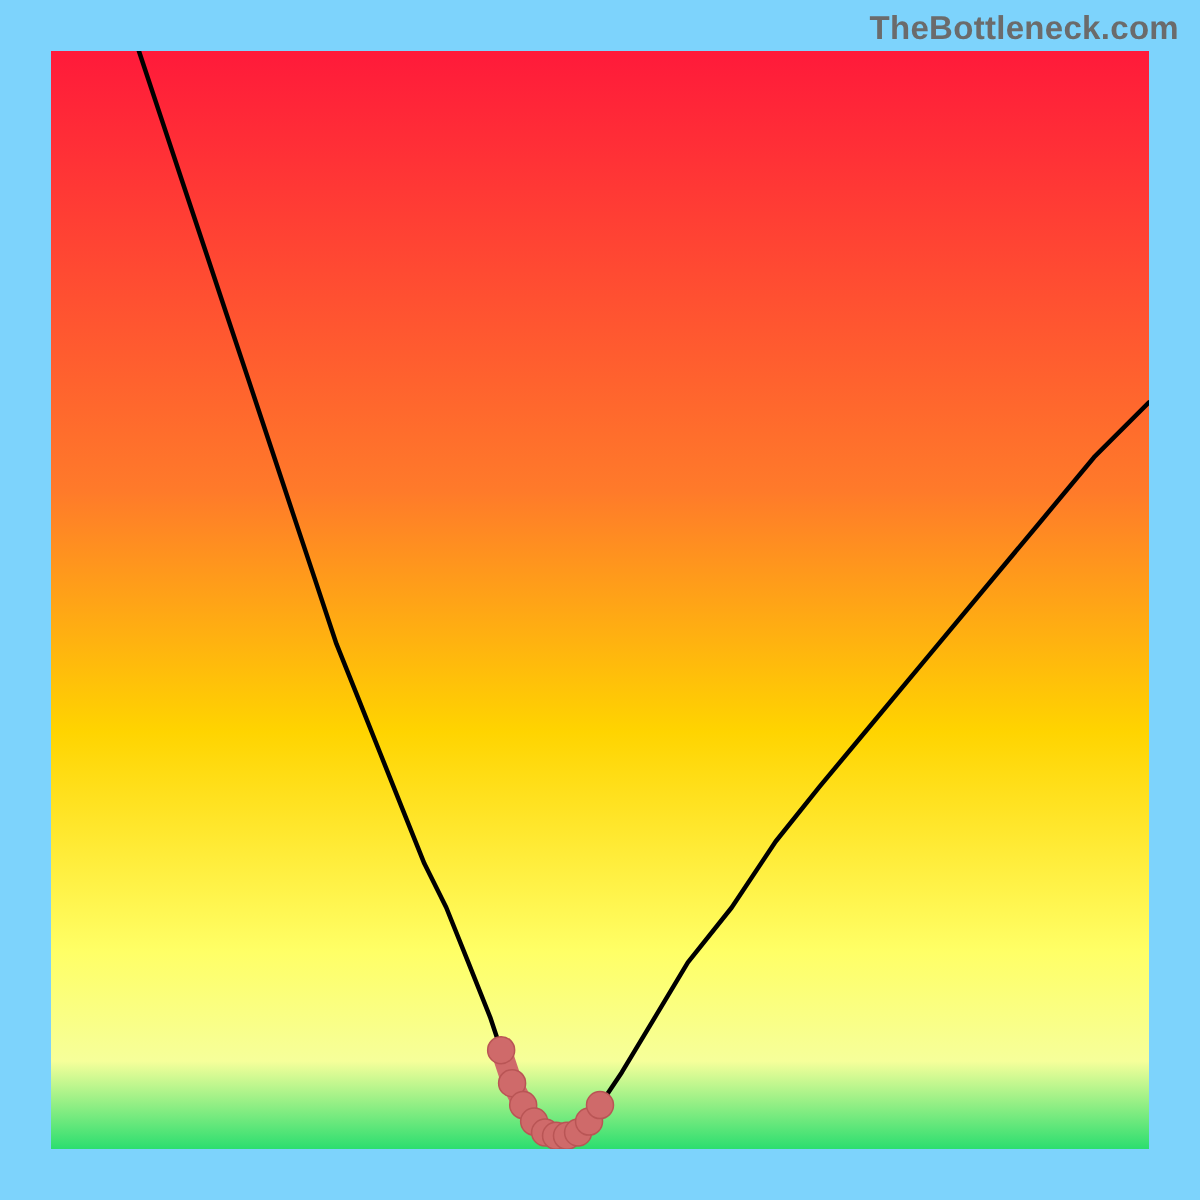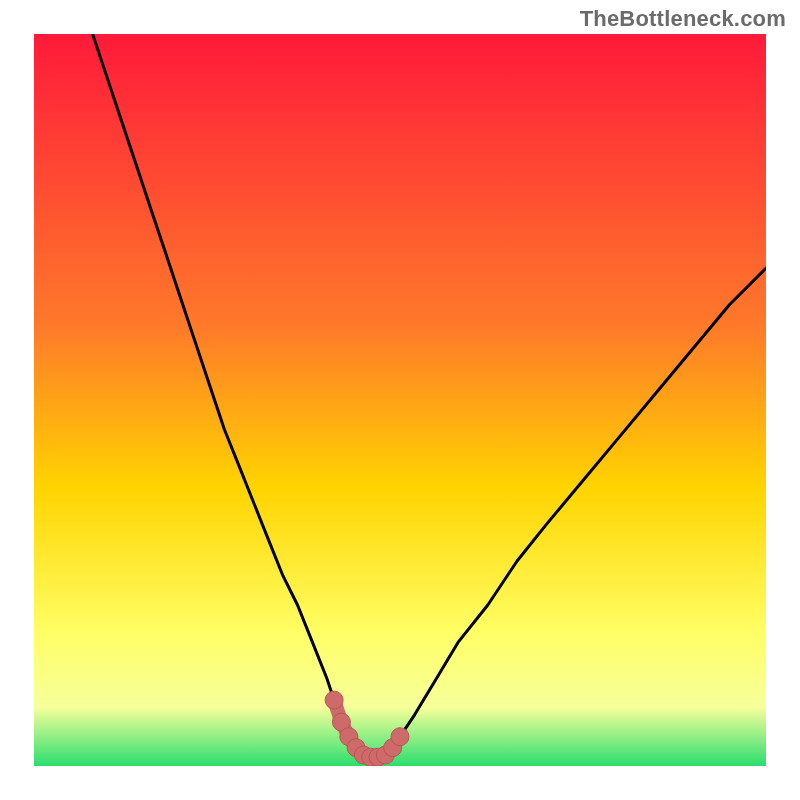--- a/index.html
+++ b/index.html
@@ -9,21 +9,21 @@
     height: 800px;
     background: #000;
     overflow: hidden;
   }
   .frame {
     position: absolute;
     left: 0;
     top: 0;
     width: 800px;
     height: 800px;
-    background: #ffffff;
+    background: #7dd3fc;
   }
   .plot-area {
     position: absolute;
     left: 34px;
     top: 34px;
     width: 732px;
     height: 732px;
     overflow: hidden;
   }
   .watermark {

